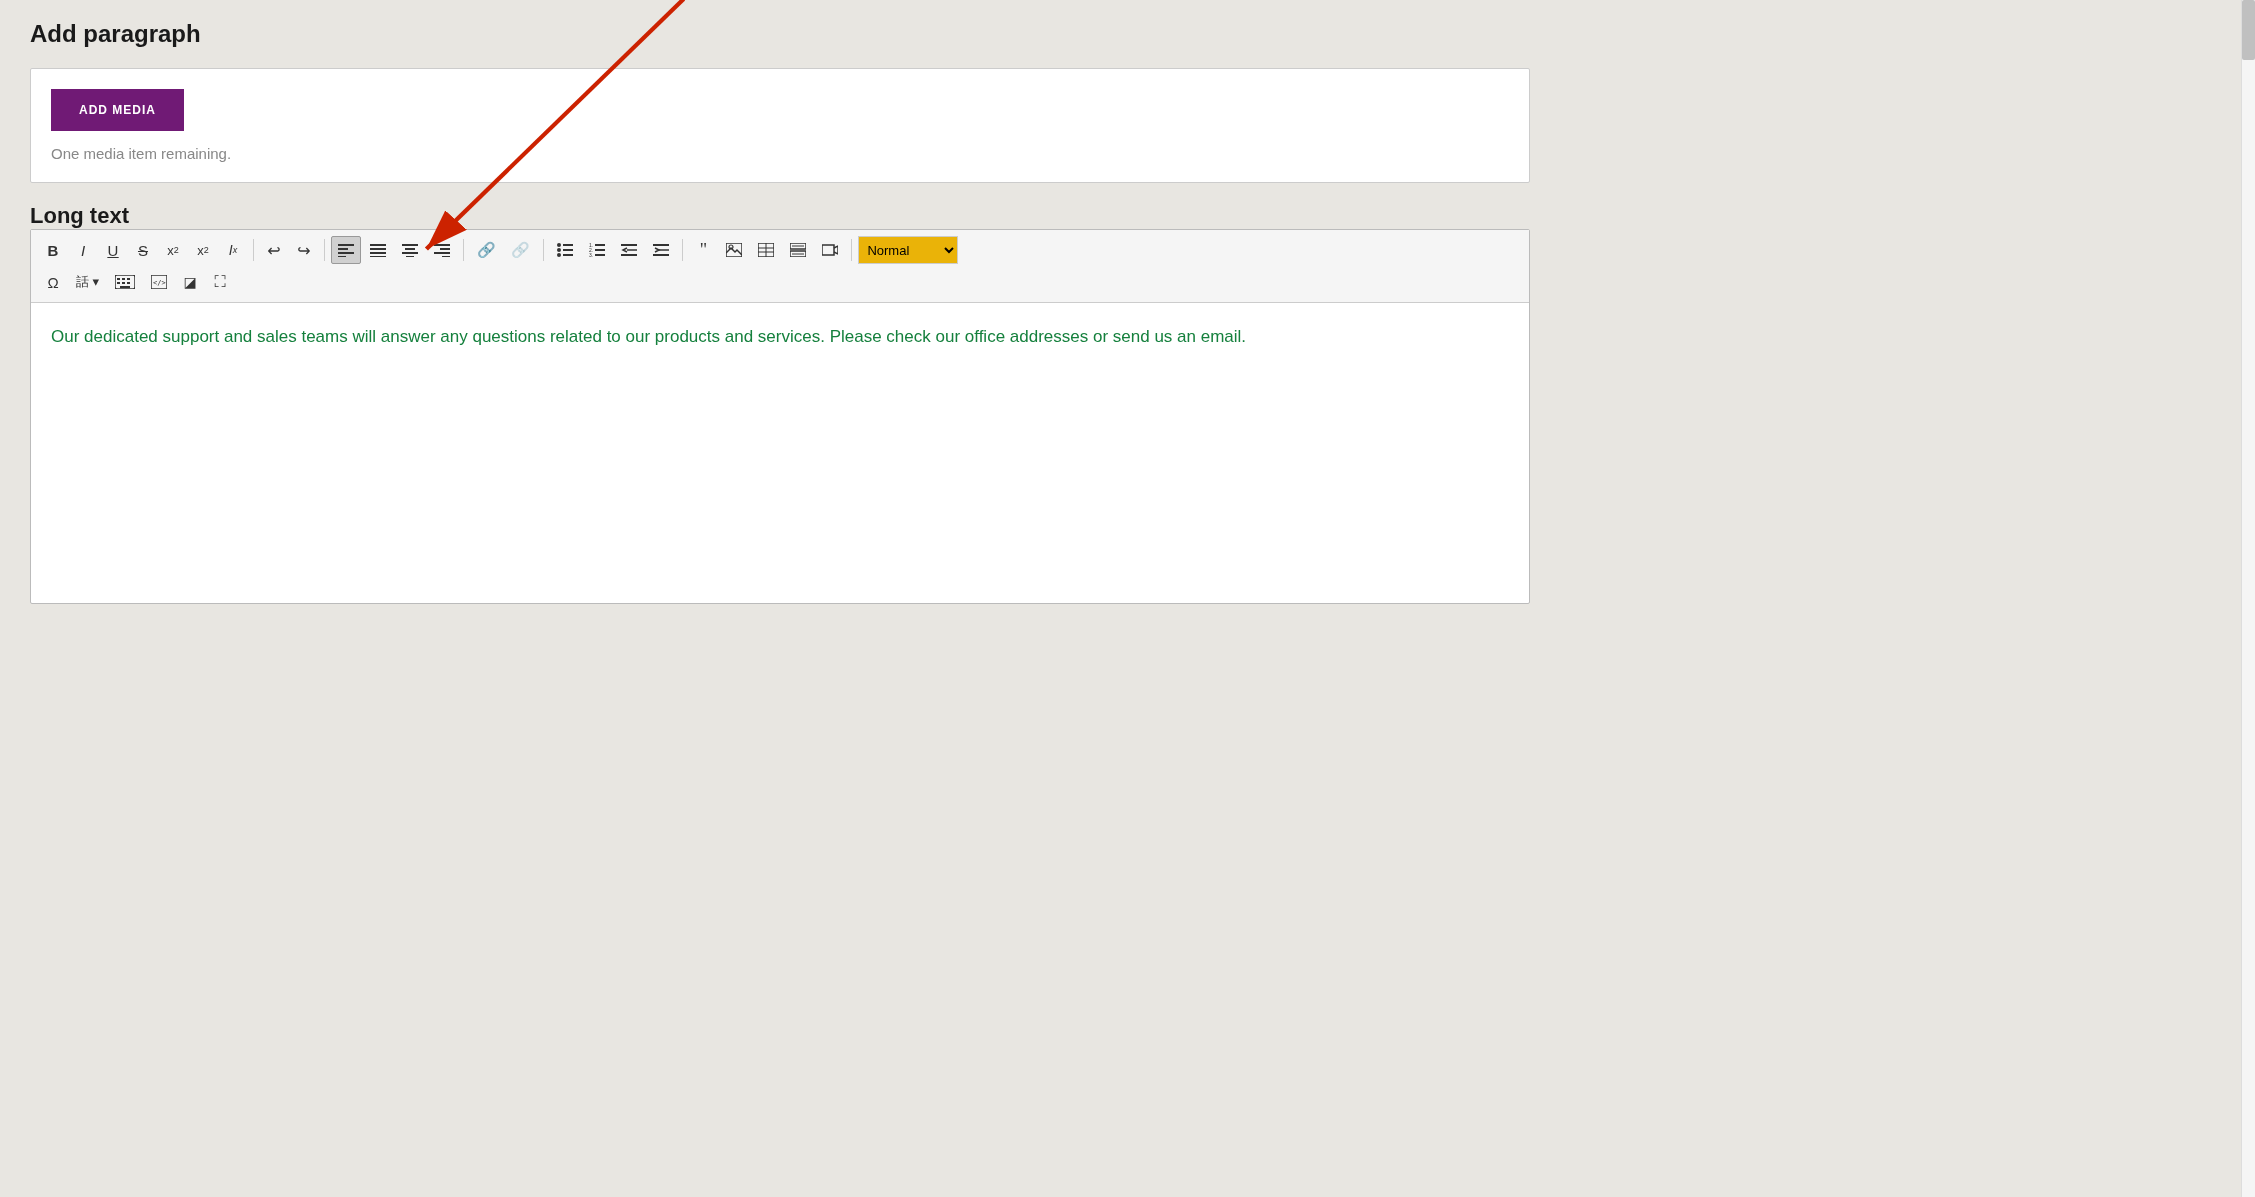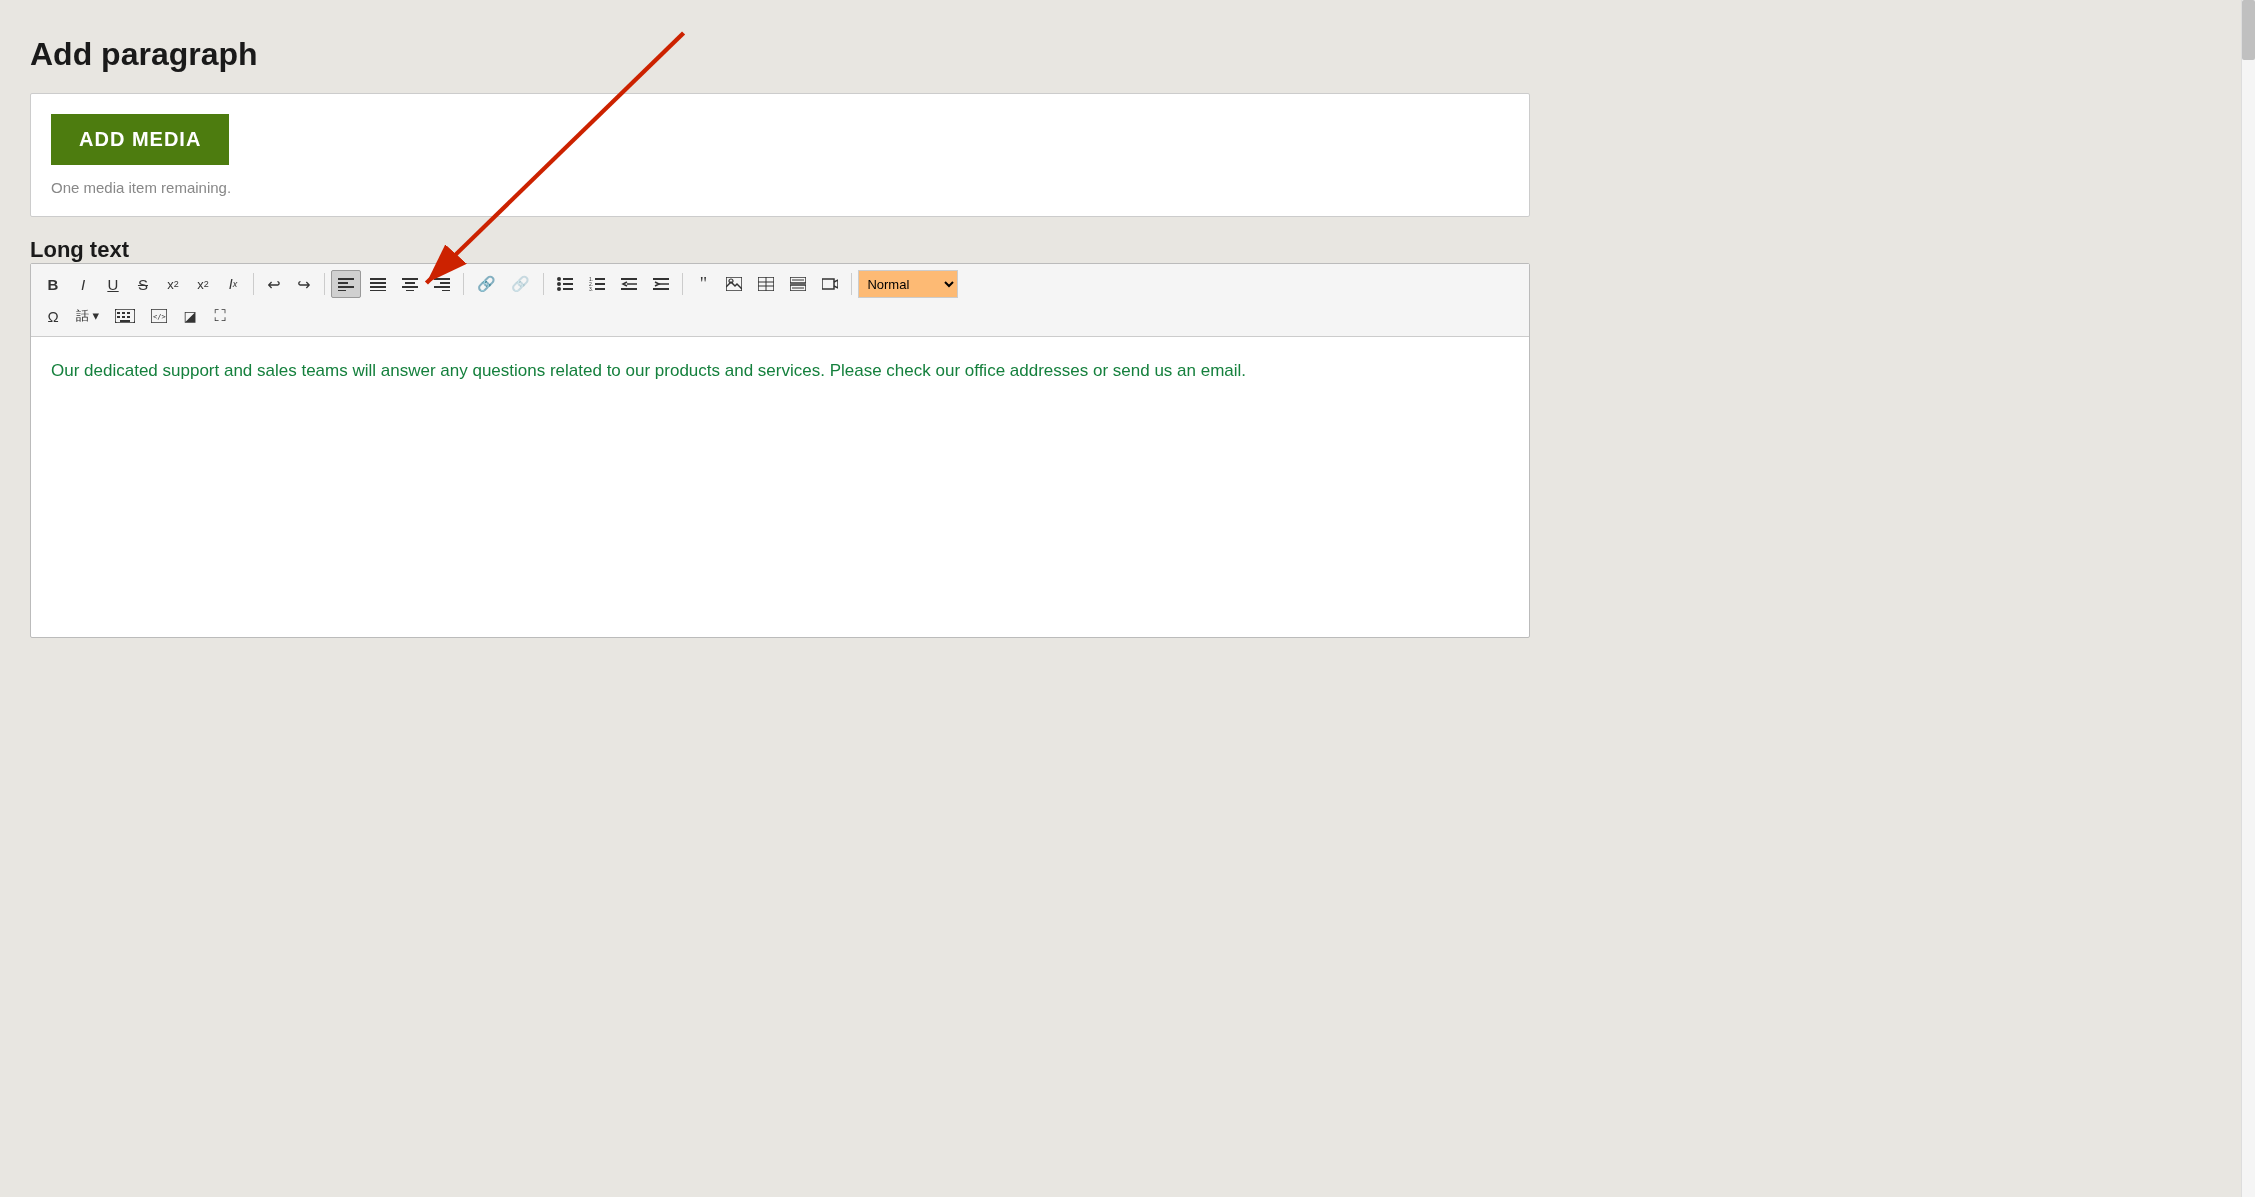--- a/index.html
+++ b/index.html
@@ -9,41 +9,40 @@
     }
 
     body {
       font-family: Arial, sans-serif;
       background-color: #e8e6e1;
       min-height: 100vh;
       padding: 20px 30px;
     }
 
     .page-title {
-      font-size: 32px;
+      font-size: 24px;
       font-weight: bold;
       color: #1a1a1a;
       margin-bottom: 20px;
-      margin-top: 16px;
     }
 
     .main-content {
       background-color: #fff;
       border: 1px solid #ccc;
       border-radius: 2px;
       margin-bottom: 20px;
       padding: 20px;
       position: relative;
     }
 
     .add-media-btn {
-      background-color: #4d7c0f;
+      background-color: #701a75;
       color: #fff;
       font-weight: bold;
-      font-size: 20px;
+      font-size: 12px;
       letter-spacing: 1px;
       padding: 14px 28px;
       border: none;
       cursor: pointer;
       display: inline-block;
       margin-bottom: 10px;
     }
 
     .media-info {
       color: #888;
@@ -107,21 +106,21 @@
     }
 
     .toolbar-btn-bold { font-weight: bold; font-size: 15px; }
     .toolbar-btn-italic { font-style: italic; font-size: 15px; }
     .toolbar-btn-underline { text-decoration: underline; font-size: 15px; }
     .toolbar-btn-strikethrough { text-decoration: line-through; font-size: 15px; }
 
     .format-select {
       height: 28px;
       border: 1px solid #ccc;
-      background: #fdba74;
+      background: #eab308;
       font-size: 13px;
       padding: 0 4px;
       cursor: pointer;
       min-width: 100px;
     }
 
     .editor-content {
       padding: 20px;
       min-height: 300px;
       font-size: 17px;

